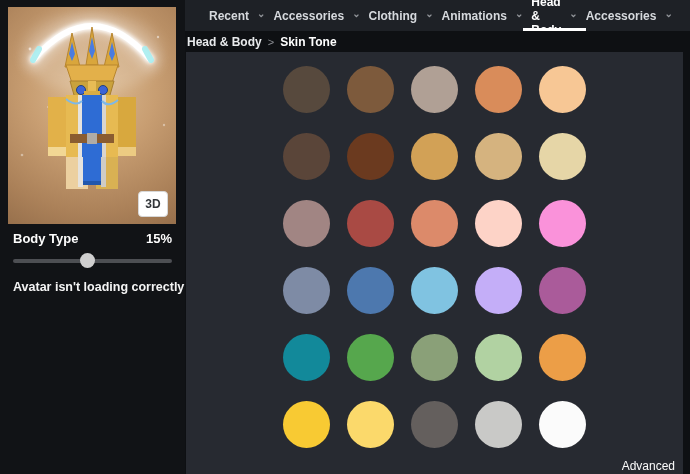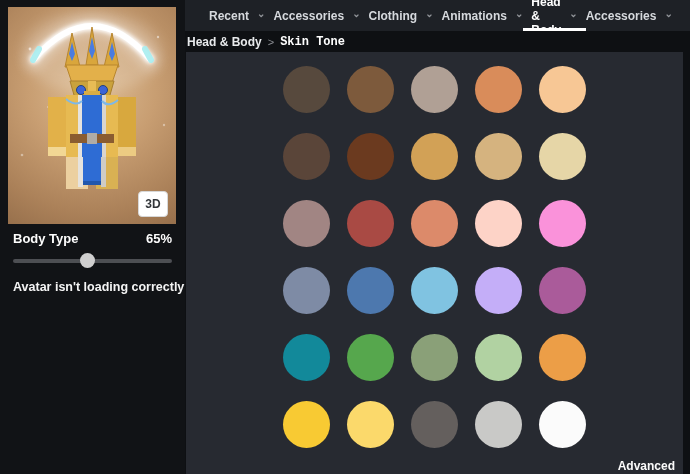--- a/index.html
+++ b/index.html
@@ -76,36 +76,36 @@
   }
   .breadcrumb {
     position:absolute; left:0; top:31px; width:505px; height:21px;
     background:#0e1013;
     display:flex; align-items:center; gap:6px;
     padding-left:2px;
     font-size:12px; font-weight:bold;
   }
   .crumb-parent { color:#e8eaec; cursor:pointer; }
   .crumb-sep { color:#8d9095; font-weight:normal; font-size:11px; }
-  .crumb-current { color:#ffffff;font-family:Liberation Mono, monospace; }
+  .crumb-current { color:#ffffff; }
 
   .grid-area {
     position:absolute; left:1px; top:52px; width:497px; height:422px;
     background:#272a31;
   }
   .swatch-grid {
     position:absolute; left:97px; top:14px; width:303px;
     display:flex; flex-wrap:wrap; column-gap:17px; row-gap:20px;
   }
   .swatch {
     width:47px; height:47px; border-radius:50%; cursor:pointer;
   }
   .advanced {
     position:absolute; right:8px; bottom:1px;
-    font-size:12px; font-weight:bold; color:#fbfbfb; cursor:pointer;
+    font-size:12px; font-weight:normal; color:#fbfbfb; cursor:pointer;
   }
 </style>
 </head>
 <body>
 
 <aside class="sidebar">
 
   <div class="preview">
     <svg width="168" height="217" viewBox="0 0 168 217">
       <defs>
@@ -173,21 +173,21 @@
         <rect x="75" y="150" width="18" height="28" fill="#2e6cd4"></rect>
         <rect x="75" y="174" width="18" height="4" fill="#2157ad"></rect>
       </g>
     </svg>
 
     <div class="btn-3d">3D</div>
   </div>
 
   <div class="bodytype-row">
     <span>Body Type</span>
-    <span>65%</span>
+    <span>15%</span>
   </div>
 
   <div class="slider">
     <div class="slider-track"></div>
     <div class="slider-thumb" id="slider-thumb" style="left: 47%;"></div>
   </div>
 
   <div class="redraw-line">
     <span>Avatar isn't loading correctly?</span><span class="redraw-link">Redraw</span>
   </div>

